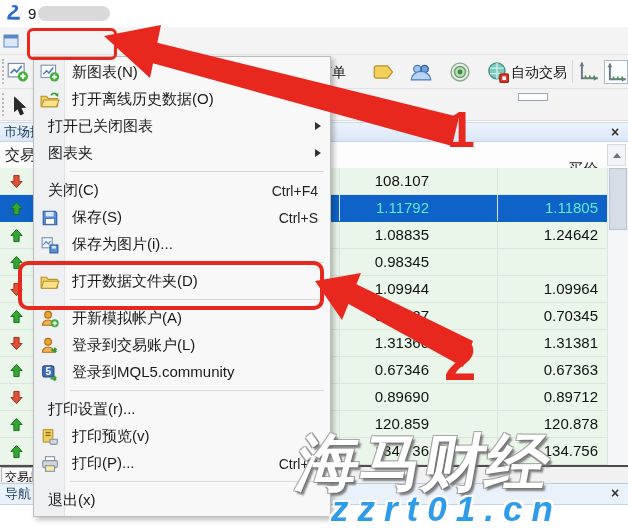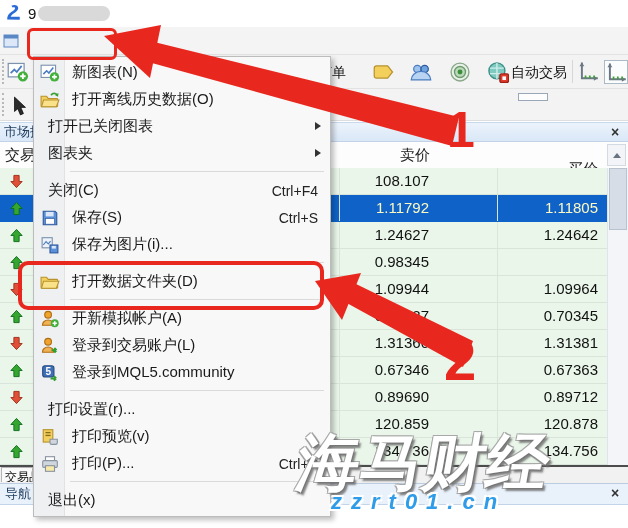--- a/index.html
+++ b/index.html
@@ -55,21 +55,21 @@
   .q-row{height:27px;display:flex;background:#e9f6e9;border-bottom:1px solid #d9e4da;
          box-sizing:border-box;font-size:15px;line-height:26px;}
   .cell-arrow{width:34px;border-right:1px solid #d9e4da;box-sizing:border-box;
               display:flex;align-items:center;justify-content:center;}
   .cell-arrow svg{width:15px;height:15px;}
   .cell-sym{width:306px;border-right:1px solid #d9e4da;box-sizing:border-box;}
   .cell-sell{width:158px;text-align:right;padding-right:68px;box-sizing:border-box;
              border-right:1px solid #d9e4da;}
   .cell-buy{flex:1;text-align:right;padding-right:9px;box-sizing:border-box;}
   .q-row.selected{background:#0f63c8;border-bottom-color:#0f63c8;}
-  .q-row.selected .cell-sell,.q-row.selected .cell-buy{color:#fef9c3;}
+  .q-row.selected .cell-sell,.q-row.selected .cell-buy{color:#5eead4;}
   .mw-scrollbar{position:absolute;left:607px;top:168px;width:21px;height:297px;
                 background:#f3f5f8;border-left:1px solid #e0e4ea;box-sizing:border-box;}
   .mw-thumb{margin:0 1px;height:62px;background:#d7dde7;border:1px solid #b9c2cf;box-sizing:border-box;}
   .mw-bottomline{position:absolute;left:0;top:465px;width:628px;height:2px;background:#4c4c4c;}
   .mw-tabstrip{position:absolute;left:0;top:467px;width:628px;height:16px;background:#f1f1f1;}
   .mw-tab{position:absolute;left:1px;top:467px;width:32px;height:15px;background:#fafafa;
           border:1px solid #b5b5b5;border-bottom:none;font-size:12px;overflow:hidden;
           white-space:nowrap;padding:1px 0 0 3px;box-sizing:border-box;}
   .nav-titlebar{position:absolute;left:0;top:483px;width:628px;height:22px;background:#e9f1fb;
                 border-top:1px solid #bccde2;border-bottom:1px solid #c4d4e8;box-sizing:border-box;
@@ -96,21 +96,21 @@
   .ann-svg{position:absolute;left:0;top:0;width:628px;height:528px;z-index:50;pointer-events:none;}
   .ann-num{position:absolute;color:#e8281e;font-weight:bold;z-index:51;
            font-family:"Liberation Sans",sans-serif;}
   .num1{left:447px;top:101px;font-size:50px;}
   .num2{left:444px;top:326px;font-size:58px;}
   
   .wm1{position:absolute;left:298px;top:421px;font-size:62px;font-weight:bold;color:#fff;
        transform:skewX(-10deg);letter-spacing:1px;white-space:nowrap;z-index:45;
        text-shadow:3px 3px 2px rgba(110,110,110,.85),-1px -1px 0 #a8a8a8,1px -1px 0 #a8a8a8,
                    -1px 1px 0 #a8a8a8,1px 1px 0 #8a8a8a;}
-  .wm2{position:absolute;left:331px;top:489px;font-size:22px;font-weight:bold;font-style:italic;
+  .wm2{position:absolute;left:331px;top:489px;font-size:35px;font-weight:bold;font-style:italic;
        color:#2e9ce8;letter-spacing:9px;white-space:nowrap;z-index:45;
        text-shadow:2px 2px 0 #fff,-2px -2px 0 #fff,2px -2px 0 #fff,-2px 2px 0 #fff;}
 </style>
 </head>
 <body>
 
 <svg width="0" height="0" style="position:absolute" aria-hidden="true">
 <defs>
   <symbol id="ic-up" viewBox="0 0 16 16">
         <path d="M8 1.5 L14 8 H10.8 V14.5 H5.2 V8 H2 Z" fill="#35a62f" stroke="#0f6e1c"></path>
@@ -280,21 +280,20 @@
         <span class="tf"></span>
       </div>
   </div>
 
   <div class="mw-titlebar">
     <span>市场报价</span>
     <span class="win-x">×</span>
   </div>
   <div class="mw-colheader">
     <span class="ch-sym">交易品种</span>
-    <span class="ch-sell">卖价</span>
     <span class="ch-buy">买价</span>
     <span class="scroll-up"></span>
   </div>
   <div class="mw-rows">
 
   <div class="q-row">
         <span class="cell-arrow">
           <svg>
             <use href="#ic-down"></use>
           </svg>
@@ -312,21 +311,21 @@
         <span class="cell-sell">1.11792</span>
         <span class="cell-buy">1.11805</span>
       </div>
       <div class="q-row">
         <span class="cell-arrow">
           <svg>
             <use href="#ic-up"></use>
           </svg>
         </span>
         <span class="cell-sym"></span>
-        <span class="cell-sell">1.24627</span>
+        <span class="cell-sell">1.08835</span>
         <span class="cell-buy">1.24642</span>
       </div>
       <div class="q-row">
         <span class="cell-arrow">
           <svg>
             <use href="#ic-up"></use>
           </svg>
         </span>
         <span class="cell-sym"></span>
         <span class="cell-sell">0.98345</span>

